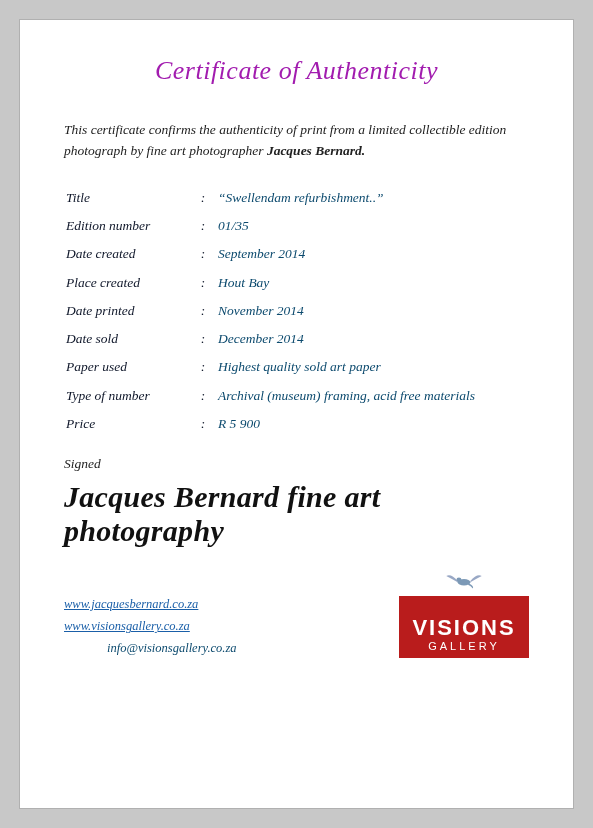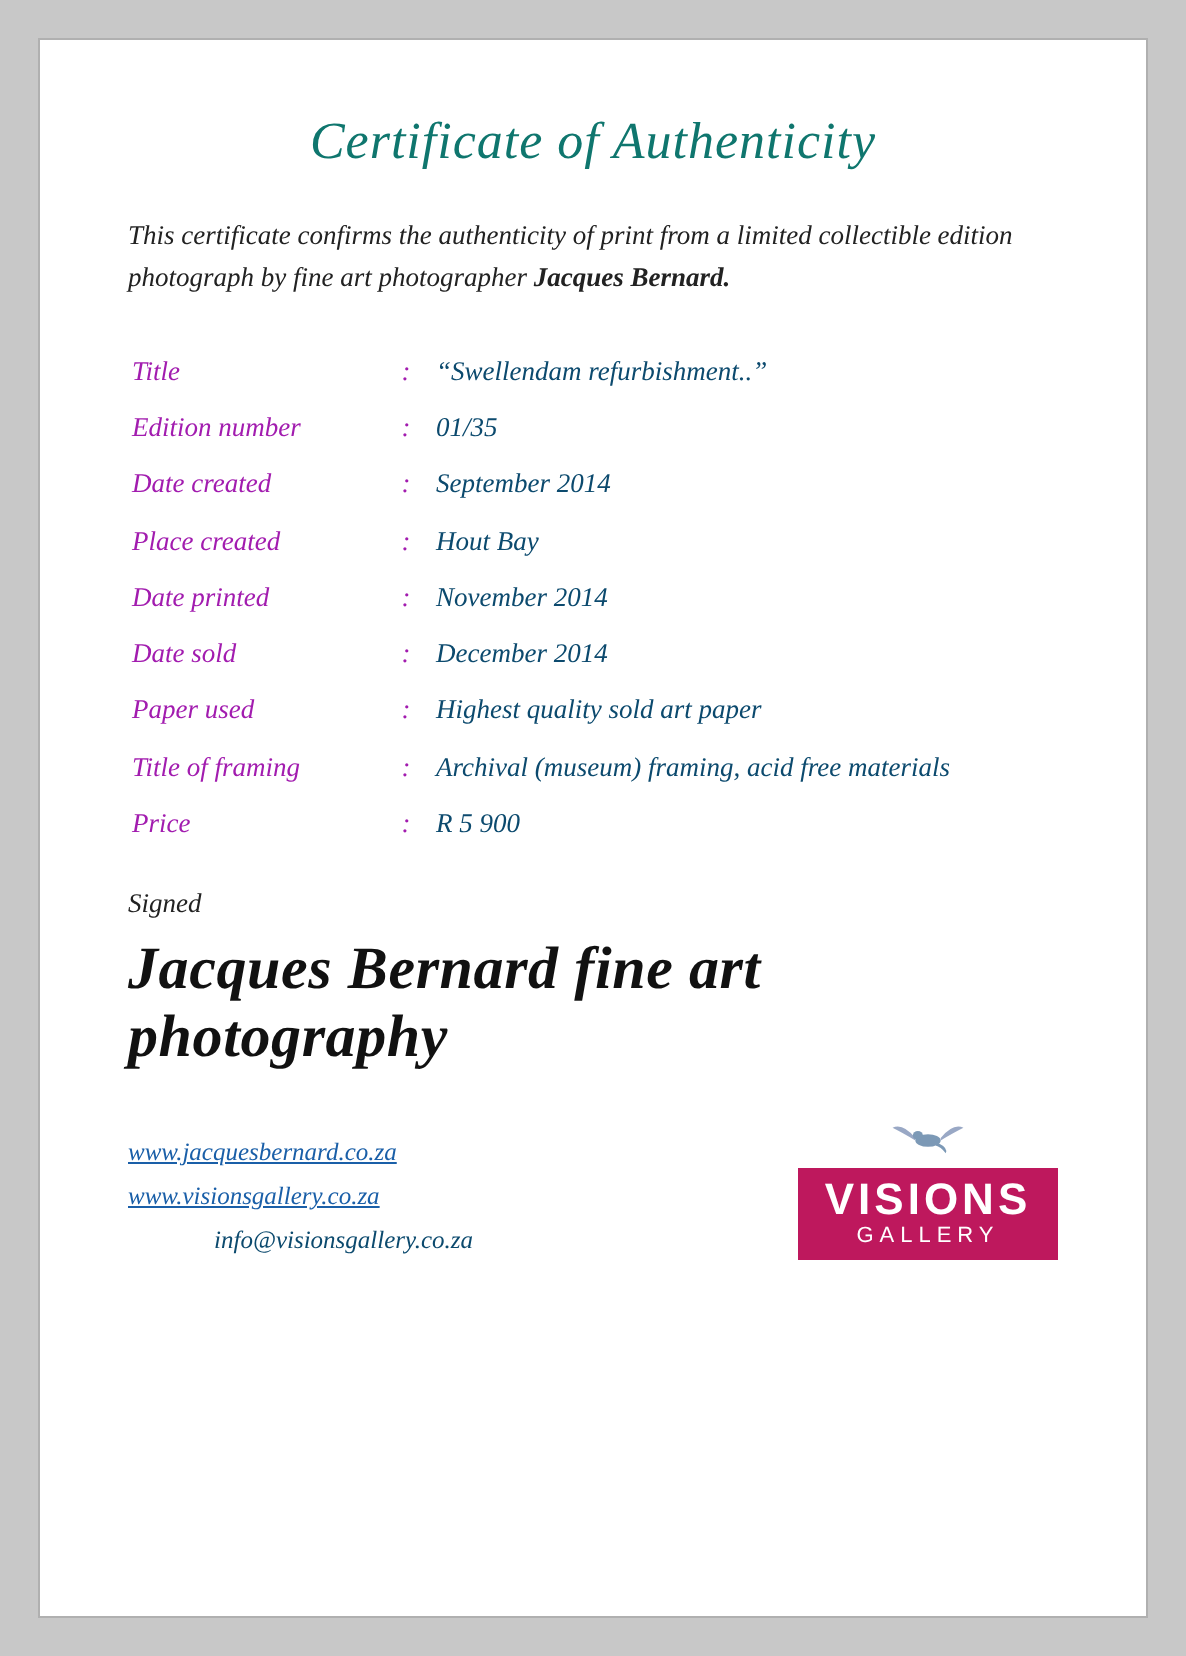--- a/index.html
+++ b/index.html
@@ -20,22 +20,22 @@
       min-height: 790px;
       padding: 36px 44px 30px 44px;
       position: relative;
     }
 
     .cert-title {
       text-align: center;
       font-size: 26px;
       font-style: italic;
       font-weight: normal;
-      color: #0f766e;
-      margin-bottom: 22px;
+      color: #a21caf;
+      margin-bottom: 34px;
       letter-spacing: 0.5px;
     }
 
     .cert-intro {
       font-size: 13.5px;
       font-style: italic;
       color: #222;
       line-height: 1.55;
       margin-bottom: 22px;
     }
@@ -49,21 +49,21 @@
       width: 100%;
       border-collapse: collapse;
       margin-bottom: 18px;
     }
 
     .cert-table tr td {
       padding: 4px 2px;
       vertical-align: top;
       font-size: 13.5px;
       font-style: italic;
-      color: #a21caf;
+      color: #0f172a;
       line-height: 1.5;
     }
 
     .cert-table td.label {
       width: 130px;
       white-space: nowrap;
     }
 
     .cert-table td.colon {
       width: 22px;
@@ -137,23 +137,23 @@
       gap: 2px;
       margin-bottom: 0px;
     }
 
     .bird-svg {
       width: 38px;
       height: 30px;
     }
 
     .visions-text-block {
-      background: #be185d;
+      background: #b91c1c;
       width: 130px;
-      padding: 4px 8px 5px 8px;
+      padding: 20px 8px 5px 8px;
       display: flex;
       flex-direction: column;
       align-items: center;
     }
 
     .visions-word {
       color: #ffffff;
       font-size: 22px;
       font-weight: bold;
       font-style: normal;
@@ -214,21 +214,21 @@
           <td class="label">Date sold</td>
           <td class="colon">:</td>
           <td class="value">December 2014</td>
         </tr>
         <tr>
           <td class="label">Paper used</td>
           <td class="colon">:</td>
           <td class="value">Highest quality sold art paper</td>
         </tr>
         <tr>
-          <td class="label">Title of framing</td>
+          <td class="label">Type of number</td>
           <td class="colon">:</td>
           <td class="value">Archival (museum) framing, acid free materials</td>
         </tr>
         <tr>
           <td class="label">Price</td>
           <td class="colon">:</td>
           <td class="value">R 5 900</td>
         </tr>
       </tbody>
   </table>

